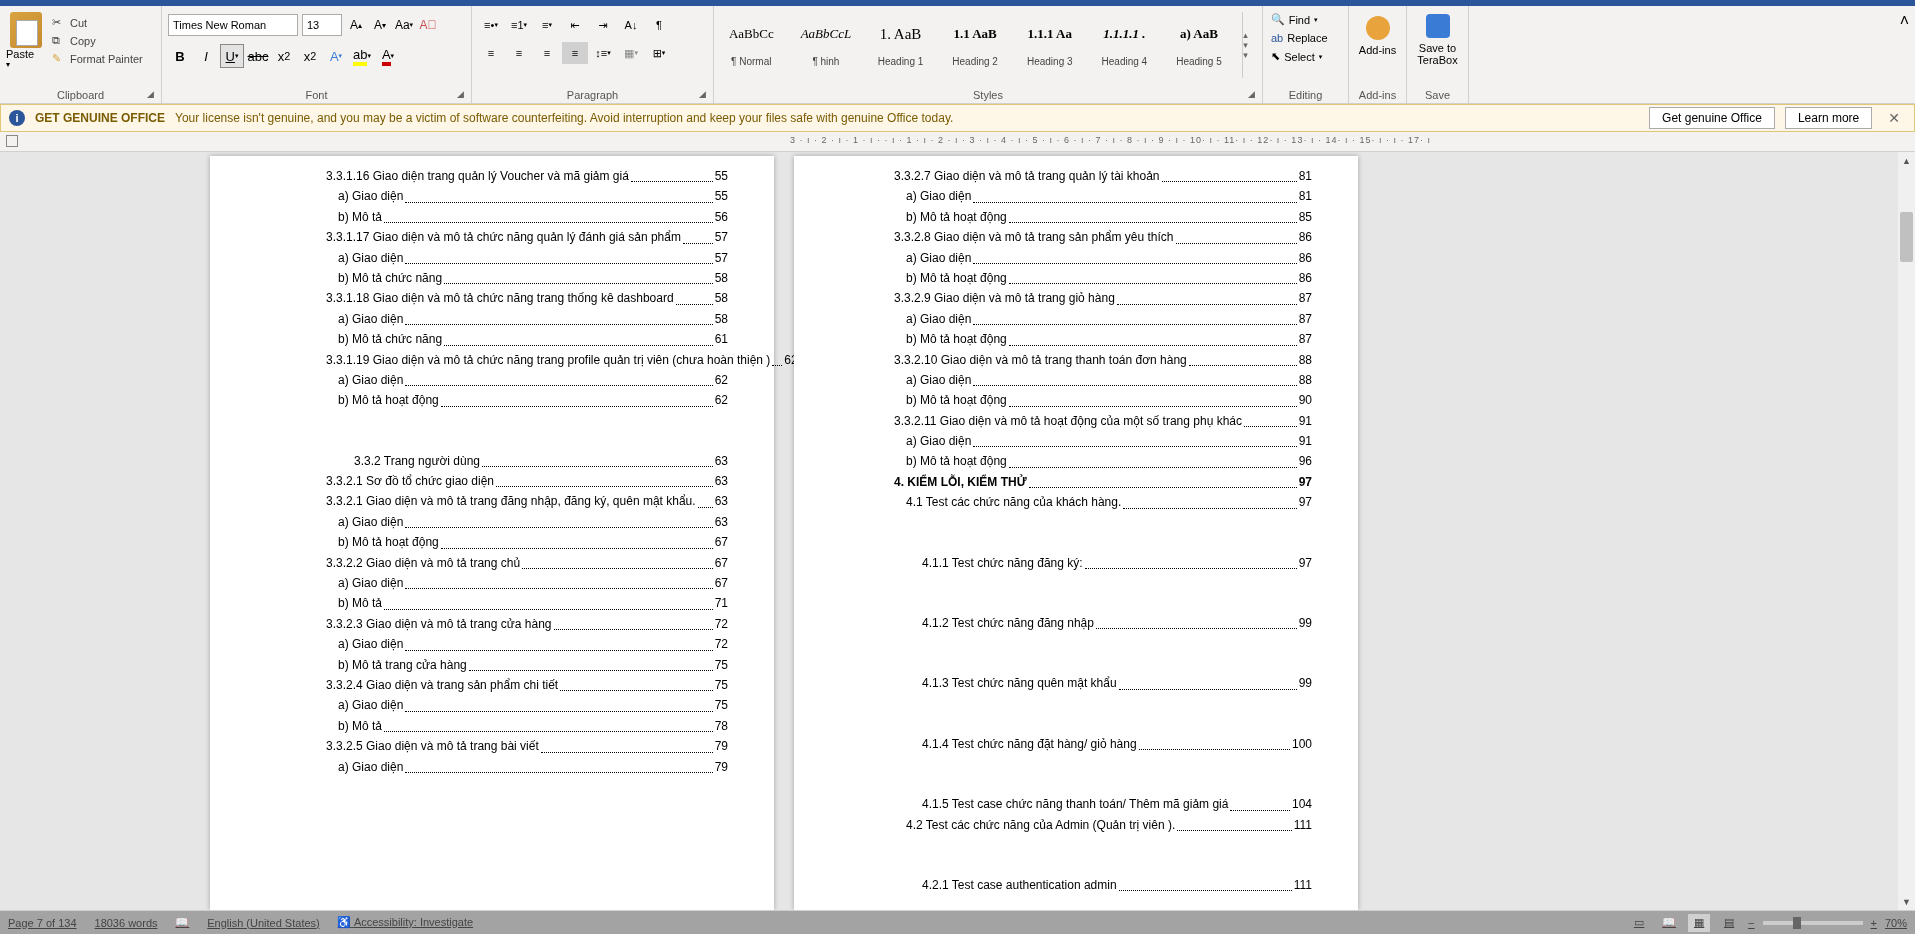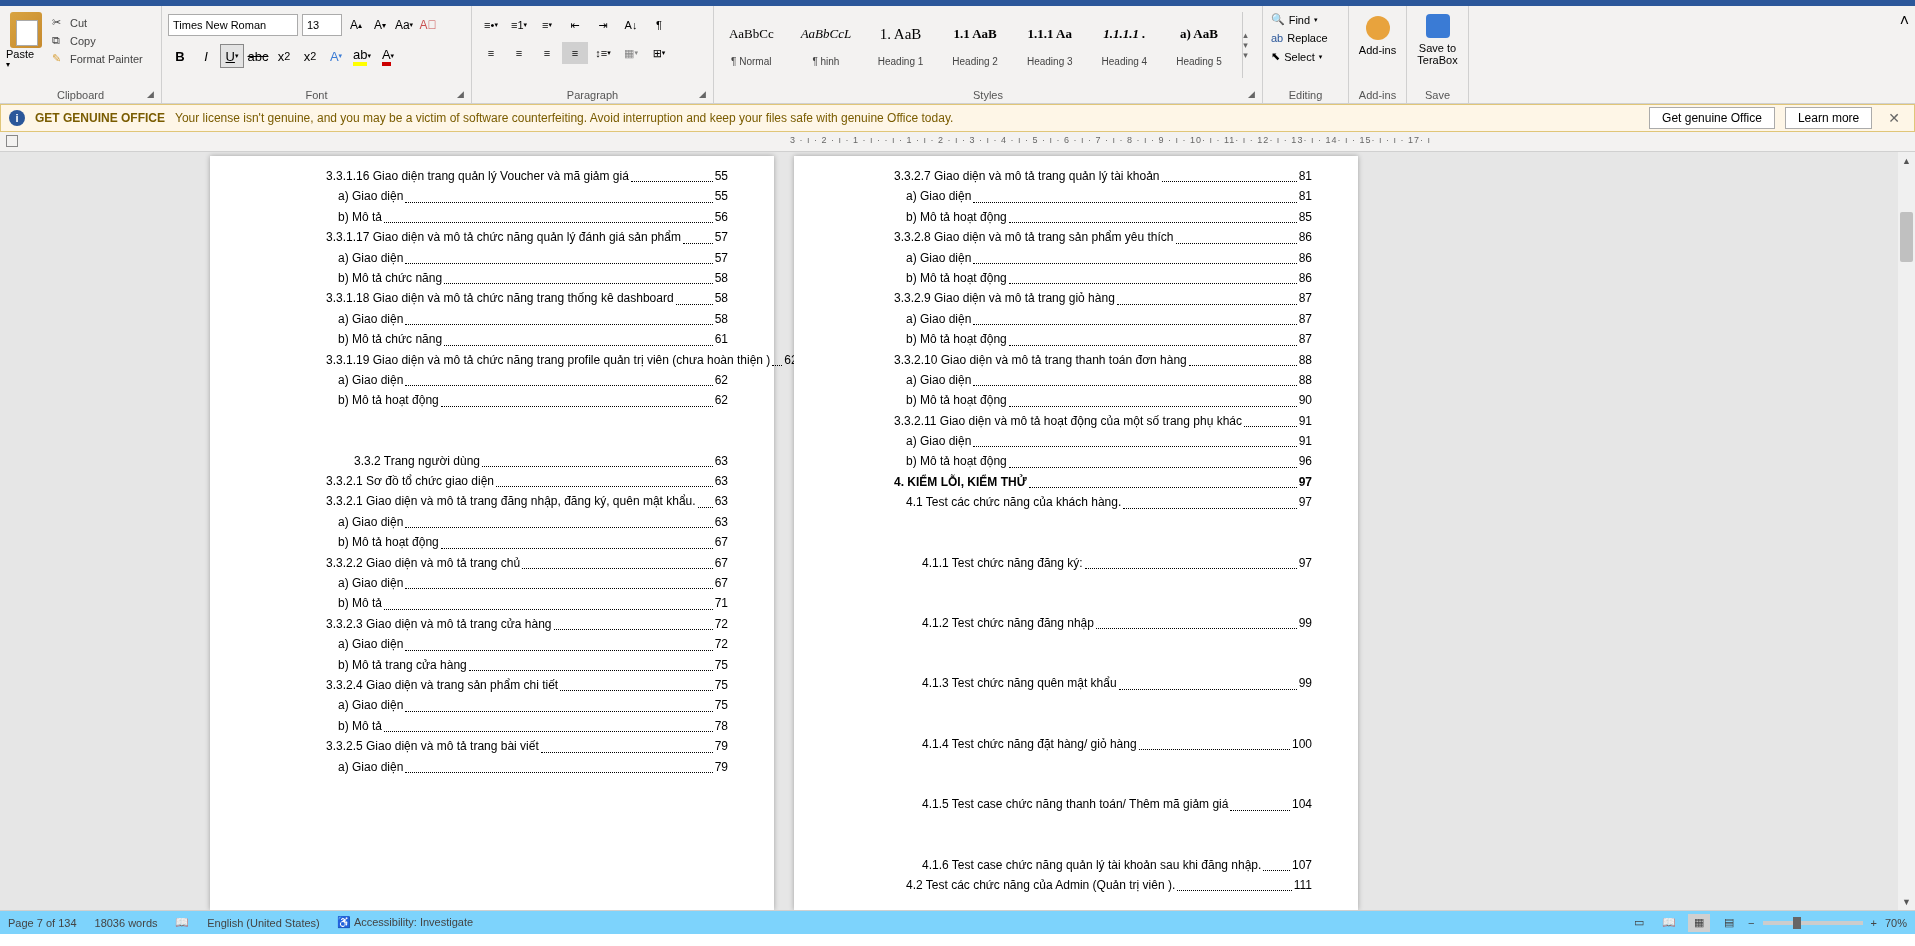--- a/index.html
+++ b/index.html
@@ -64,21 +64,21 @@
 .toc-dots { flex: 1; border-bottom: 1px dotted #000; margin: 0 2px 4px; min-width: 10px; }
 .toc-page { }
 .indent1 { padding-left: 12px; }
 .indent2 { padding-left: 28px; margin-top: 40px; }
 .bold { font-weight: bold; }
 
 .scrollbar-v { position: absolute; right: 0; top: 0; width: 17px; height: 100%; background: #f0f0f0; }
 .scroll-thumb { position: absolute; top: 60px; left: 2px; width: 13px; height: 50px; background: #c0c0c0; border-radius: 2px; }
 .scroll-arrow { position: absolute; left: 0; width: 17px; height: 17px; display: flex; align-items: center; justify-content: center; font-size: 9px; color: #555; }
 
-.status-bar { height: 24px; background: #7dd3fc; border-top: 1px solid #d0d0d0; display: flex; align-items: center; font-size: 11px; color: #444; padding: 0 8px; gap: 18px; }
+.status-bar { height: 24px; background: #a3a3a3; border-top: 1px solid #d0d0d0; display: flex; align-items: center; font-size: 11px; color: #444; padding: 0 8px; gap: 18px; text-decoration: underline; }
 .status-right { margin-left: auto; display: flex; align-items: center; gap: 8px; }
 .view-btn { width: 22px; height: 18px; display: inline-flex; align-items: center; justify-content: center; cursor: pointer; }
 .zoom-slider { width: 100px; height: 4px; background: #ccc; position: relative; }
 .zoom-thumb { position: absolute; top: -4px; left: 30px; width: 8px; height: 12px; background: #666; }
 </style>
 </head>
 <body>
 
 <div class="title-bar"></div>
 
@@ -510,25 +510,20 @@
       <div class="toc-line indent2">
         <span class="toc-text">4.1.4 Test chức năng đặt hàng/ giỏ hàng</span>
         <span class="toc-dots"></span>
         <span class="toc-page">100</span>
       </div>
       <div class="toc-line indent2">
         <span class="toc-text">4.1.5 Test case chức năng thanh toán/ Thêm mã giảm giá</span>
         <span class="toc-dots"></span>
         <span class="toc-page">104</span>
       </div>
-      <div class="toc-line indent2">
-        <span class="toc-text">4.1.6 Test case chức năng quản lý tài khoản sau khi đăng nhập.</span>
-        <span class="toc-dots"></span>
-        <span class="toc-page">107</span>
-      </div>
       <div class="toc-line indent1">
         <span class="toc-text">4.2 Test các chức năng của Admin (Quản trị viên ).</span>
         <span class="toc-dots"></span>
         <span class="toc-page">111</span>
       </div>
       <div class="toc-line indent2">
         <span class="toc-text">4.2.1 Test case authentication admin</span>
         <span class="toc-dots"></span>
         <span class="toc-page">111</span>
       </div>

